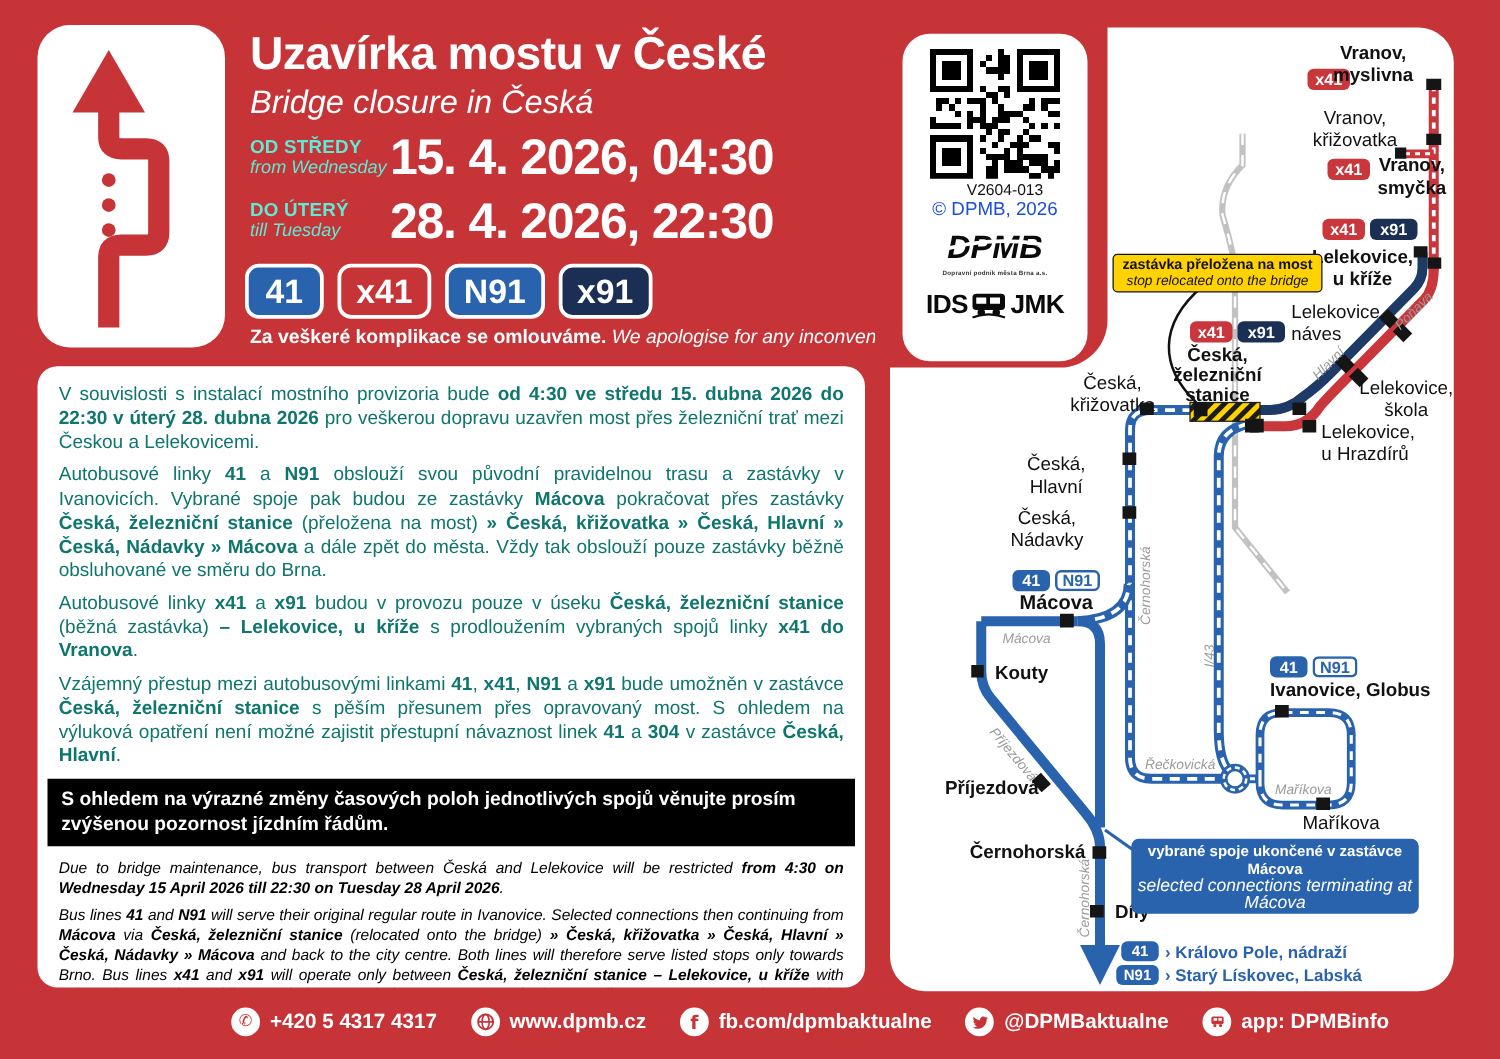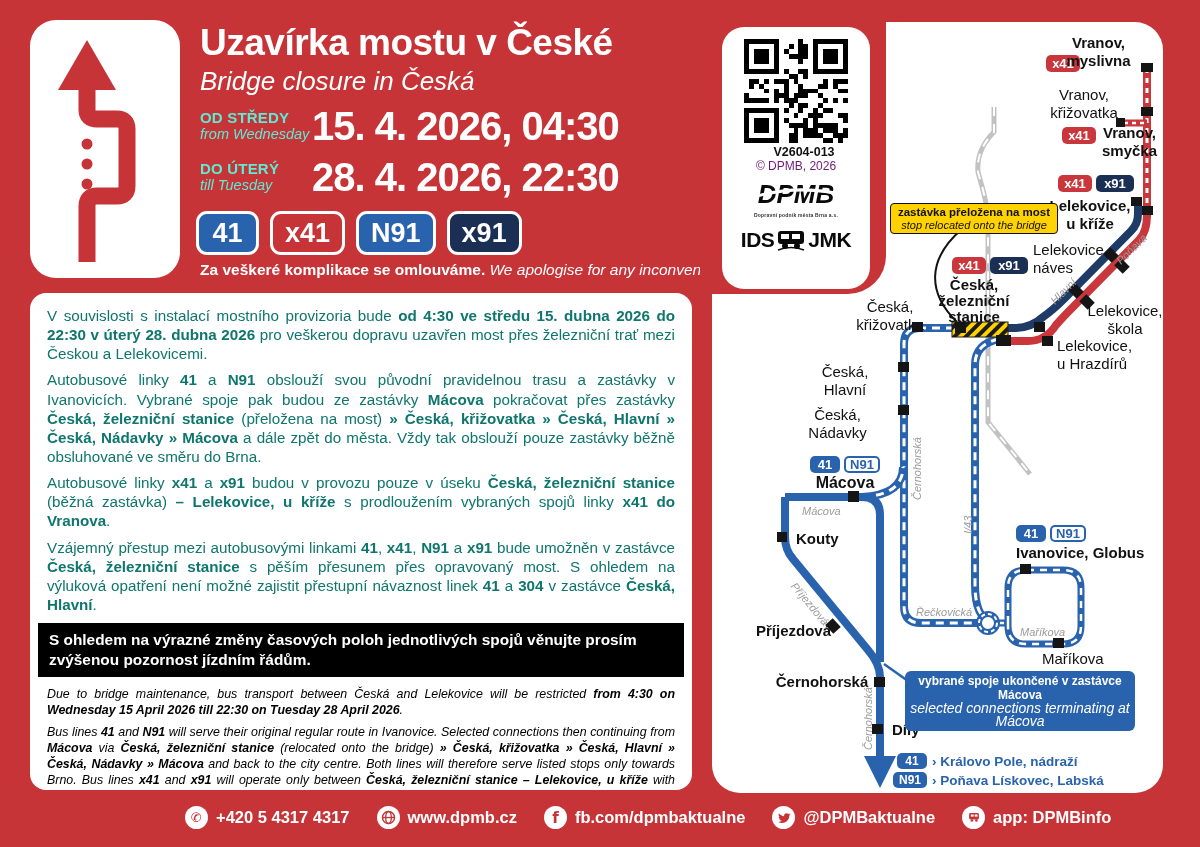--- a/index.html
+++ b/index.html
@@ -41,22 +41,22 @@
   .footer { left:185px; top:806px; display:flex; gap:27px; align-items:center; }
   .f-item { display:flex; align-items:center; gap:8px; color:#fff; font-weight:700; font-size:16.5px; }
   .f-ic { width:23px; height:23px; border-radius:50%; background:#fff; color:#c63438;
           display:flex; align-items:center; justify-content:center; font-size:13px; font-weight:800;
           font-family:"DejaVu Sans", sans-serif; flex:0 0 auto;}
 
   
   .qr-cutout { left:700px; top:8px; width:186px; height:286px; background:#c63438; border-radius:0 0 38px 0; }
   .qr-panel  { left:722px; top:27px; width:148px; height:262px; background:#fff; border-radius:22px; text-align:center; }
   .qr-code   { margin:12px auto 2px auto; display:block; }
-  .qr-vnum   { font-size:12.5px; font-weight:700; color:#111;margin-left:16px; }
-  .qr-copy   { font-size:12px; color:#701a75; }
+  .qr-vnum   { font-size:12.5px; font-weight:400; color:#111;margin-left:16px; }
+  .qr-copy   { font-size:15px; color:#1d4ed8; }
   .dpmb-logo { margin:7px auto 0 auto; width:120px; }
   .dpmb-sub  { font-size:5px; font-weight:700; color:#333; letter-spacing:0.2px; margin-top:-2px;}
   .ids-row   { margin-top:10px; display:flex; justify-content:center; align-items:center; gap:3px;
                font-weight:800; font-size:21px; color:#0a0a0a; letter-spacing:-0.5px;}
 
   
   .map-panel { left:712px; top:22px; width:451px; height:771px; background:#fff; border-radius:28px; }
   .lbl { position:absolute; font-size:15px; line-height:18px; color:#111; white-space:pre-line; }
   .lbl.b { font-weight:700; } .lbl.sb { font-weight:600; }
   .lbl.ra { text-align:center; } .lbl.ctr { text-align:center; }
@@ -263,21 +263,21 @@
     <div class="l1">vybrané spoje ukončené v zastávce Mácova</div>
     <div class="l2">selected connections terminating at Mácova</div>
   </div>
 
   <div class="legend-row" style="left:185px;top:731px">
     <div class="mb" style="width:30px;font-size:12px">41</div>
     <span>› Královo Pole, nádraží</span>
   </div>
   <div class="legend-row" style="left:181px;top:750px">
     <div class="mb" style="width:34px;font-size:12px">N91</div>
-    <span>› Poňava Lískovec, Labská</span>
+    <span>› Starý Lískovec, Labská</span>
   </div>
 </div>
 
 <div class="abs qr-cutout"></div>
 <div class="abs qr-panel">
   <svg class="qr-code" id="qr" width="104" height="104" viewBox="0 0 21 21" shape-rendering="crispEdges">
       <rect x="0" y="0" width="7" height="7" fill="#000"></rect>
       <rect x="1" y="1" width="5" height="5" fill="#fff"></rect>
       <rect x="2" y="2" width="3" height="3" fill="#000"></rect>
       <rect x="14" y="0" width="7" height="7" fill="#000"></rect>

